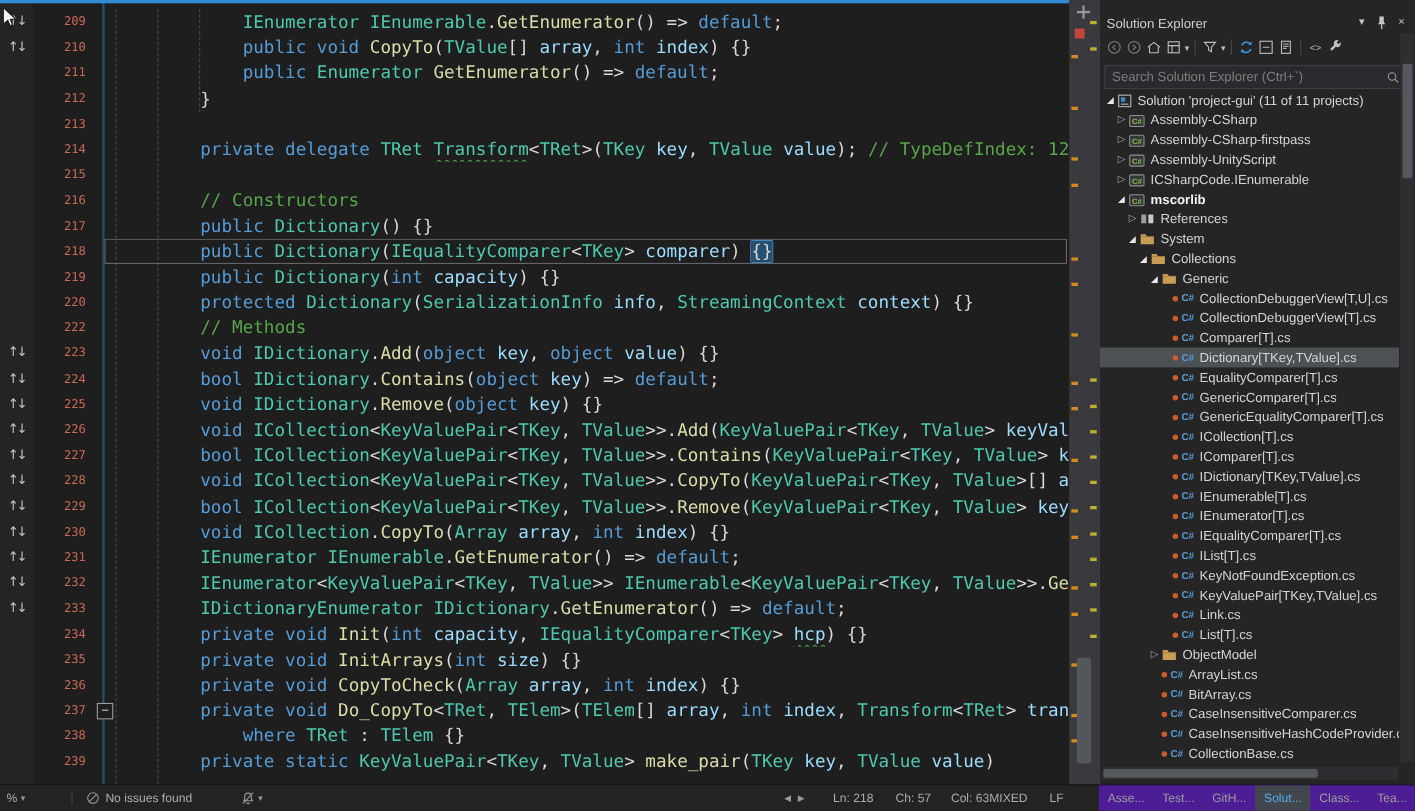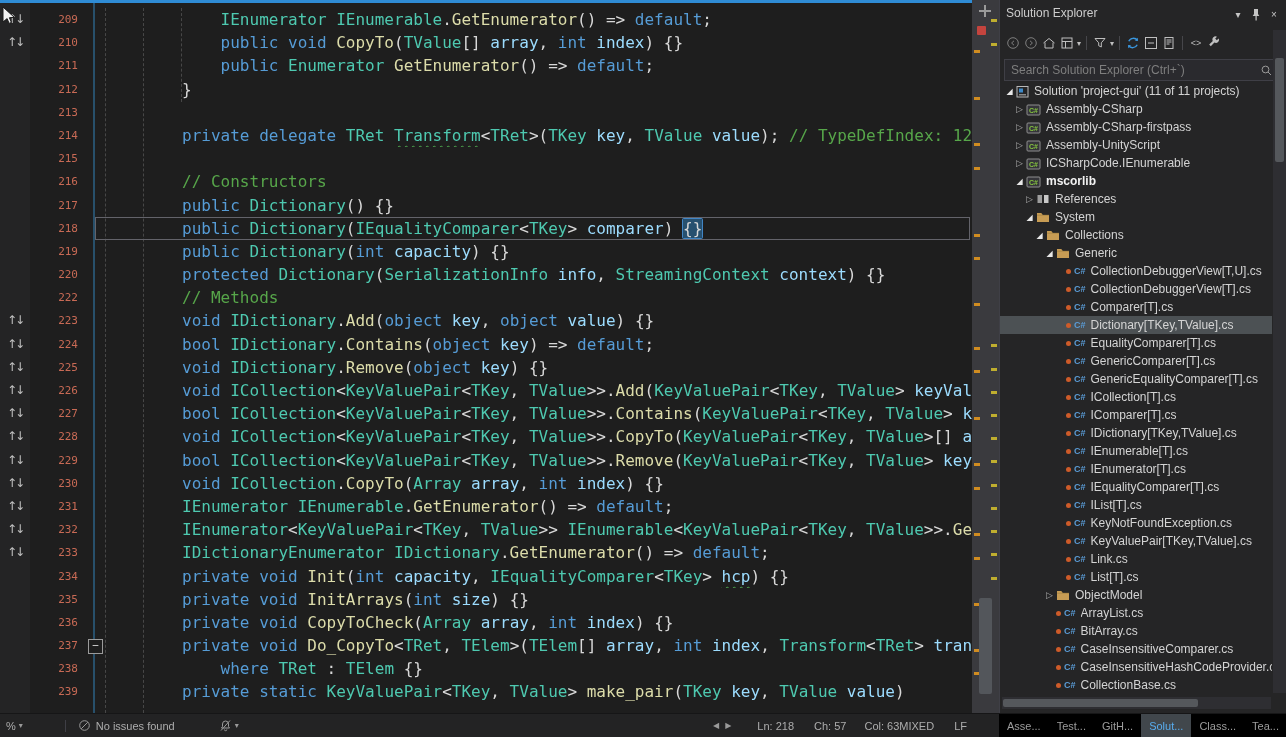--- a/index.html
+++ b/index.html
@@ -48,21 +48,21 @@
   .sb-l{position:absolute;left:2px;width:6px;height:3px;background:#D08C21}
   .sb-r{position:absolute;right:2px;width:6px;height:3px;background:#BFAE2F}
   .sb-thumb{position:absolute;left:7px;width:13px;background:#53565B;border-radius:2px}
 
   
   .mouse{position:absolute;left:2px;top:6px;z-index:99;pointer-events:none}
 
   
   .se{position:absolute;left:999px;top:0;width:287px;height:713px;background:#252526;
       border-left:1px solid #3F3F46;overflow:hidden}
-  .se-header{display:flex;align-items:flex-start;height:22px;padding:6px 4px 0 6px}
+  .se-header{display:flex;align-items:flex-end;height:22px;padding:6px 4px 0 6px}
   .se-title{flex:1;font-size:12px;color:#CCCCCC}
   .se-hicon{width:18px;height:16px;display:flex;align-items:center;justify-content:center;
       color:#C5C5C5;font-size:10px;cursor:default}
   .se-toolbar{display:flex;align-items:center;height:26px;padding:2px 2px 0 4px}
   .tbi{height:20px;display:flex;align-items:center;justify-content:center;padding:0 2px}
   .tbcaret{font-size:8px;color:#BFBFBF;padding:0 1px}
   .tbsep{width:1px;height:14px;background:#46464A;margin:0 4px}
   .se-search{margin:3px 4px 4px 4px;height:20px;background:#2A2A2E;border:1px solid #3F3F46;
       display:flex;align-items:center}
   .se-search input{flex:1;background:transparent;border:0;outline:none;color:#BBBBBB;font-size:12px;
@@ -87,21 +87,21 @@
   .se-hscroll{position:absolute;left:2px;right:16px;bottom:4px;height:12px;background:#2E2E32}
   .se-hthumb{position:absolute;left:1px;top:2px;width:195px;height:8px;background:#55585C;border-radius:2px}
 
   
   .bottombar{position:absolute;left:0;top:713px;width:1286px;height:24px;display:flex}
   .sb-left{width:999px;flex:none;background:#232324;border-top:1px solid #161617;display:flex;
       align-items:center;font-size:11px;color:#ADADAD}
   .sb-item{display:flex;align-items:center}
   .scaret{font-size:8px;color:#9A9A9A;margin-left:3px}
   .ssep{width:1px;height:12px;background:#3F3F46}
-  .sb-right{flex:1;background:#000000;border-top:1px solid #161617;display:flex;align-items:stretch}
+  .sb-right{flex:1;background:#4c1d95;border-top:1px solid #161617;display:flex;align-items:stretch}
   .setab{display:flex;align-items:center;padding:0 8px;font-size:11px;color:#9C9C9C;cursor:default}
   .setab.active{background:#41474C;color:#58ACEE}
   .navarr{font-size:8px;color:#9A9A9A;font-family:"DejaVu Sans",sans-serif}
 </style>
 </head>
 <body>
 
 <div class="editor">
   <div class="glyph-bg"></div>
   <div class="margin-line"></div>

